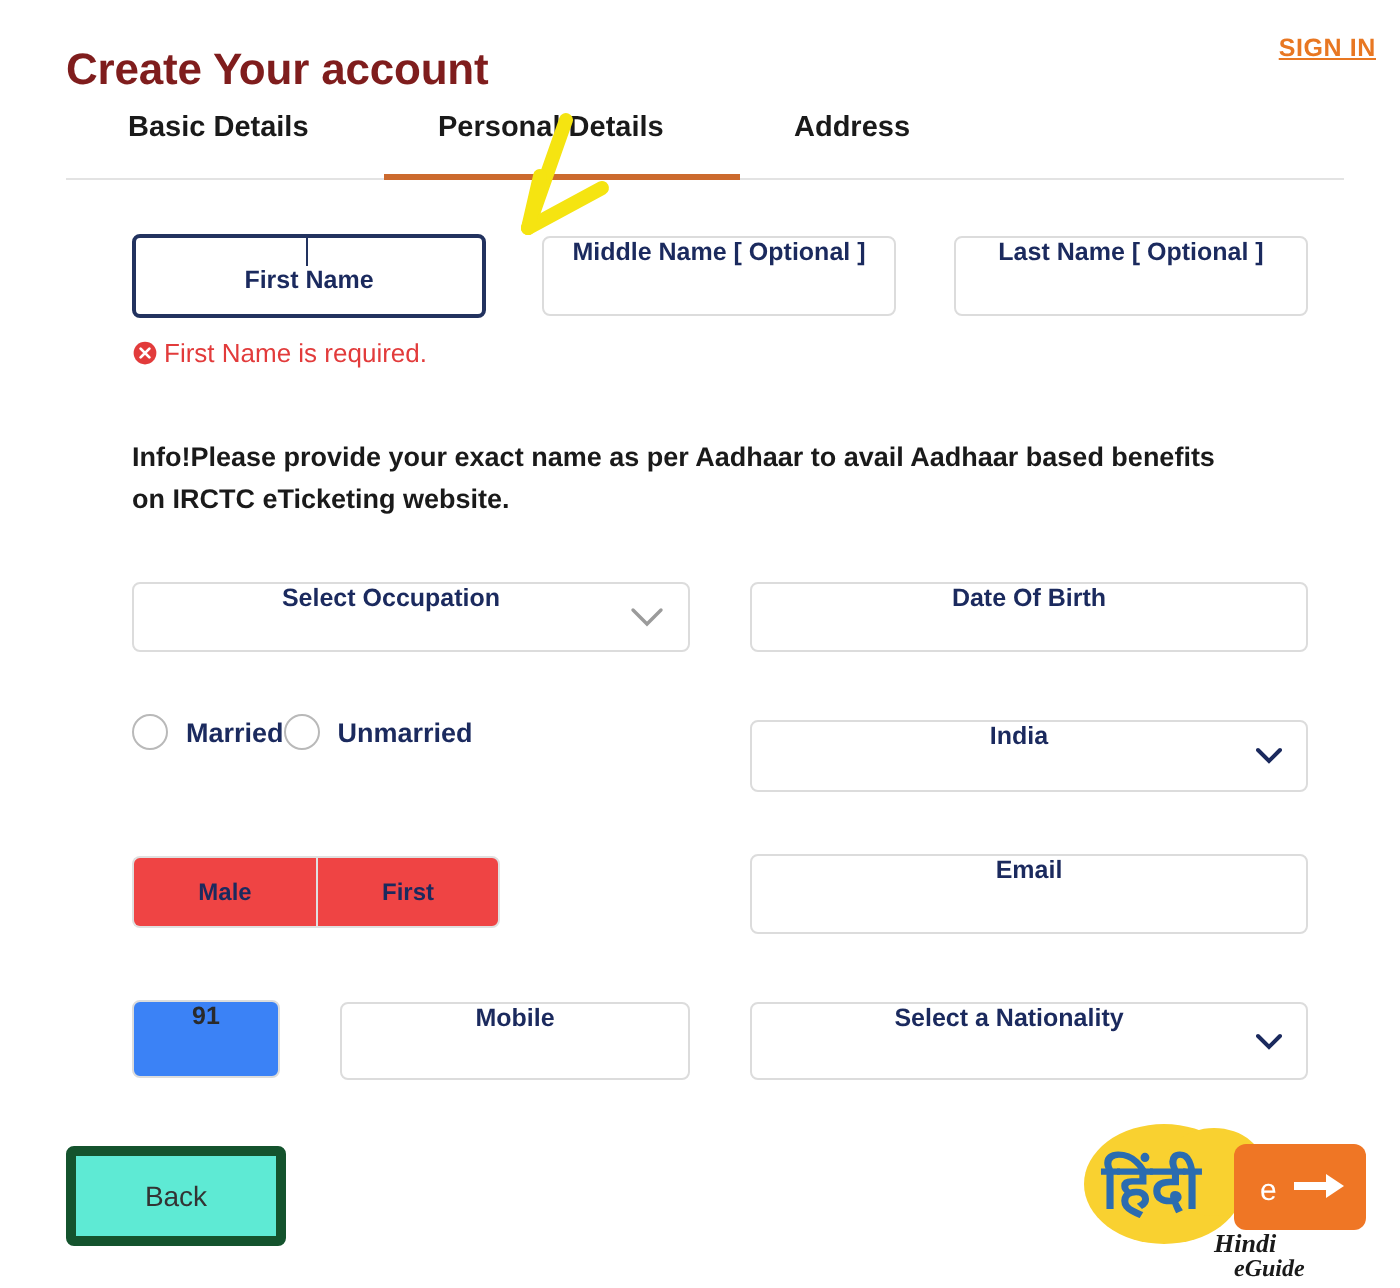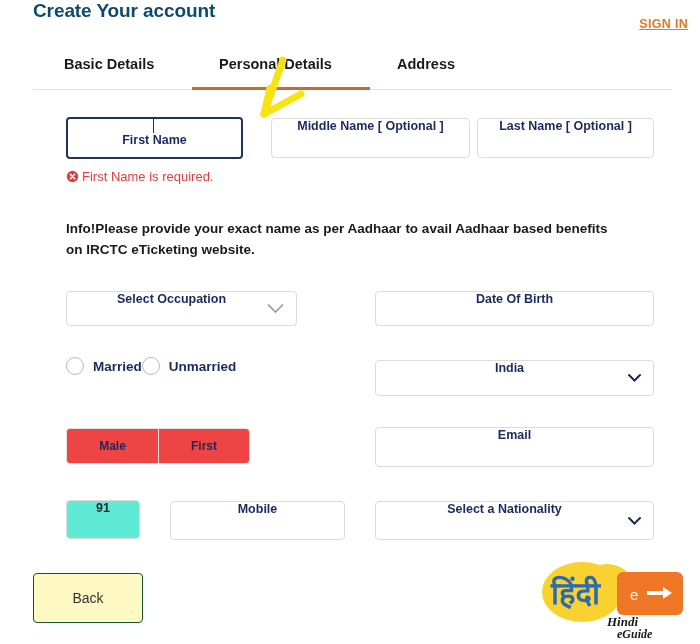--- a/index.html
+++ b/index.html
@@ -17,24 +17,24 @@
   }
 
   
   .header {
     position: absolute;
     left: 0; top: 0;
     width: 700px; height: 52px;
   }
   .page-title {
     position: absolute;
-    left: 33px; top: 0;
-    font-size: 19px;
-    font-weight: bold;
-    color: #0c4a6e;
+    left: 33px; top: 22px;
+    font-size: 22px;
+    font-weight: bold;
+    color: #7f1d1d;
     letter-spacing: -0.1px;
   }
   .signin-link {
     position: absolute;
     right: 12px; top: 17px;
     font-size: 12.5px;
     font-weight: bold;
     color: #e87722;
     text-decoration: underline;
     letter-spacing: 0.3px;
@@ -86,36 +86,36 @@
     color: #1b2a5e;
     cursor: text;
     overflow: hidden;
     white-space: nowrap;
     flex-direction: column;
   }
   .fld.focused {
     border: 2px solid #22325f;
   }
   .fld.disabled {
-    background: #5eead4;
+    background: #3b82f6;
     color: #2a2a2a;
     font-weight: bold;
     cursor: default;
   }
   .caret {
     display: inline-block;
     width: 1px;
     height: 14px;
     background: #22325f;
     margin-right: 2px;
   }
 
   
   #first-name   { left: 66px;  top: 117px; width: 177px; height: 42px; }
-  #middle-name  { left: 271px; top: 118px; width: 199px; height: 40px; }
+  #middle-name  { left: 271px; top: 118px; width: 177px; height: 40px; }
   #last-name    { left: 477px; top: 118px; width: 177px; height: 40px; }
 
   .err {
     position: absolute;
     left: 66px; top: 169px;
     font-size: 13px;
     color: #e23b3b;
     display: flex;
     align-items: center;
     gap: 3px;
@@ -129,21 +129,21 @@
     position: absolute;
     left: 66px; top: 219px;
     width: 560px;
     font-size: 13.5px;
     font-weight: bold;
     color: #1a1a1a;
     line-height: 1.55;
   }
 
   
-  #occupation { left: 66px; top: 291px; width: 231px; height: 35px; padding-right: 34px; cursor: pointer; }
+  #occupation { left: 66px; top: 291px; width: 279px; height: 35px; padding-right: 34px; cursor: pointer; }
   #dob        { left: 375px; top: 291px; width: 279px; height: 35px; }
 
   
   .radio-group {
     position: absolute;
     left: 66px; top: 357px;
     display: flex;
     align-items: center;
   }
   .radio-item {
@@ -203,23 +203,23 @@
     top: 50%;
     transform: translateY(-50%);
     pointer-events: none;
   }
 
   
   .back-btn {
     position: absolute;
     left: 33px; top: 573px;
     width: 110px; height: 50px;
-    border: 1px solid #14532d;
+    border: 5px solid #14532d;
     border-radius: 4px;
-    background: #fef9c3;
+    background: #5eead4;
     font-size: 14px;
     color: #333;
     font-family: "Liberation Sans", sans-serif;
     cursor: pointer;
     display: flex;
     align-items: center;
     justify-content: center;
   }
 
   

